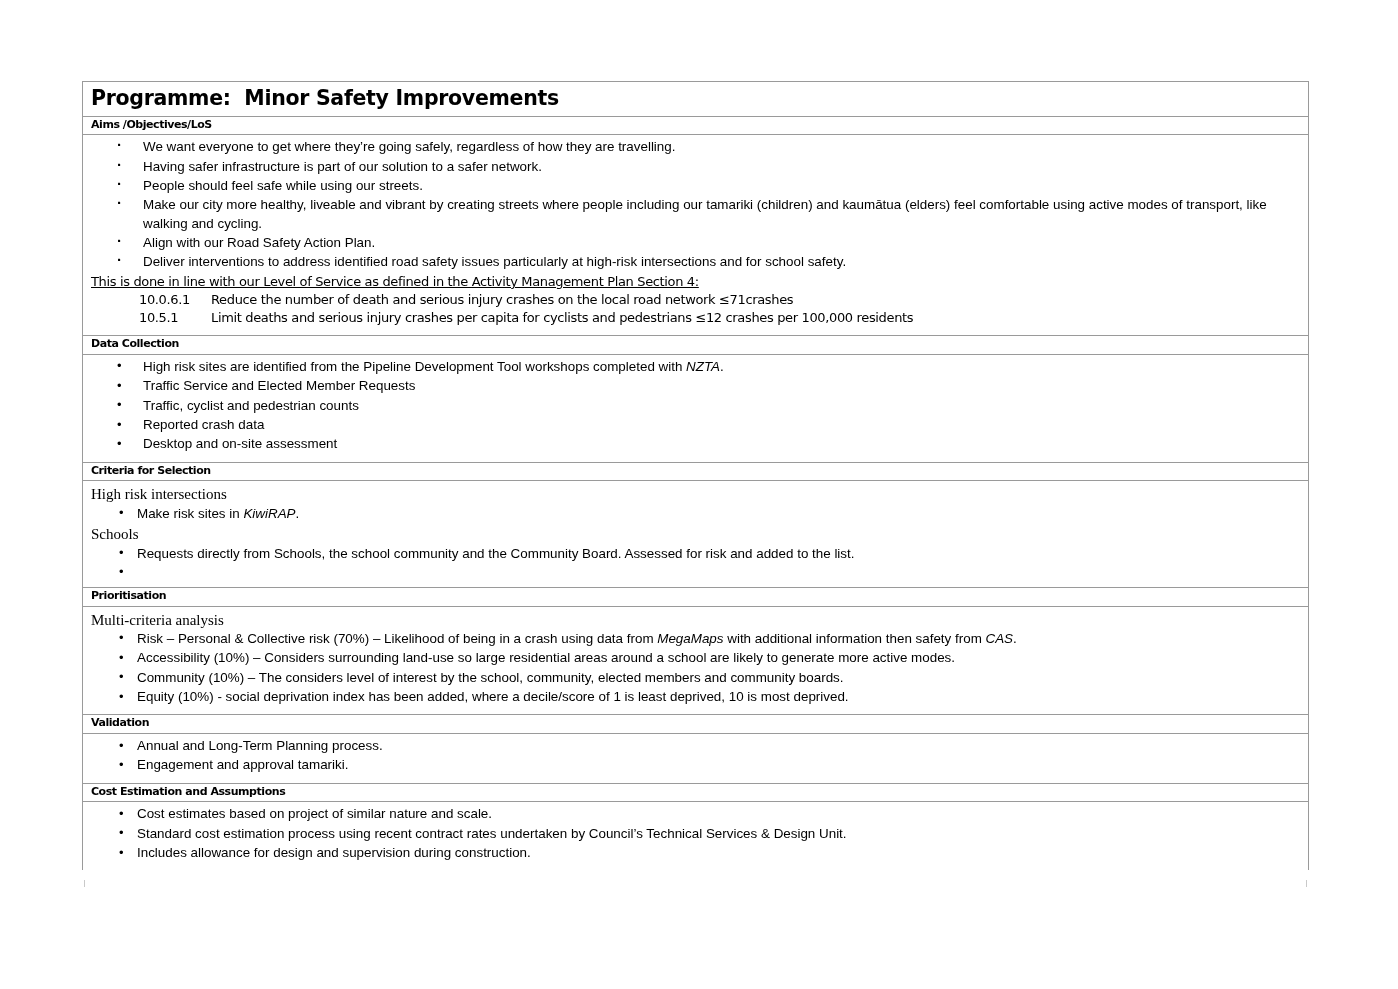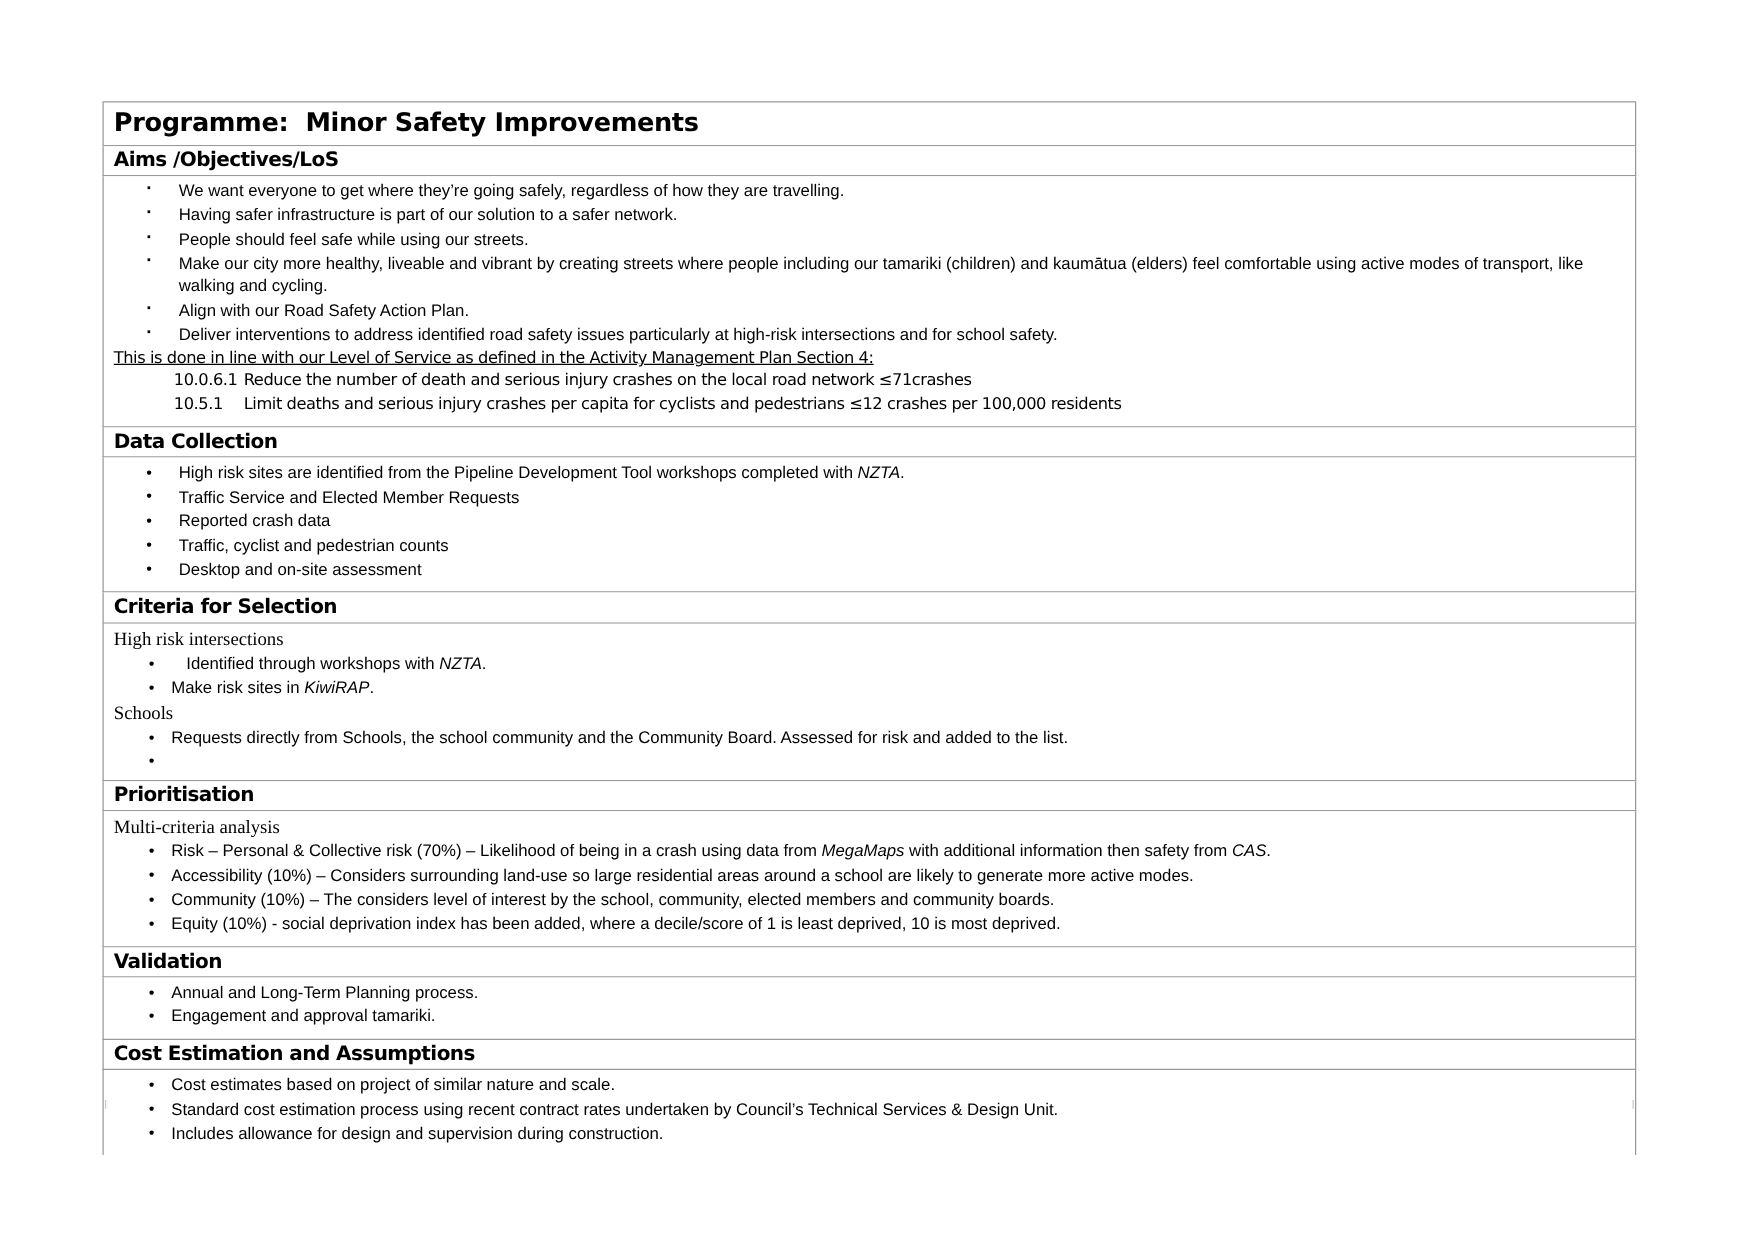--- a/index.html
+++ b/index.html
@@ -56,21 +56,21 @@
   }
 
   
   .section-head {
     border-bottom: 1px solid #9a9a9a;
     padding: 2px 0 3px 8px;
   }
   .section-head .head-text {
     font-family: "DejaVu Sans", sans-serif;
     font-weight: bold;
-    font-size: 16px;
+    font-size: 11px;
     letter-spacing: -0.45px;
     line-height: 1.15;
     white-space: pre;
   }
 
   
   .section-body {
     border-bottom: 1px solid #9a9a9a;
     padding: 3px 10px 7px 8px;
   }
@@ -128,20 +128,21 @@
   }
 
   
   .los-row {
     font-family: "DejaVu Sans", sans-serif;
     font-size: 13px;
     letter-spacing: -0.35px;
     line-height: 1.45;
     padding-left: 48px;
     display: flex;
+    gap: 16px;
   }
   .los-row .los-num {
     width: 56px;
     flex: 0 0 auto;
   }
   .los-row .los-txt {
     flex: 1 1 auto;
   }
 
   .it { font-style: italic; }
@@ -206,34 +207,33 @@
     </div>
 
     <div class="row section-head">
       <div class="head-text">Data Collection</div>
     </div>
 
     <div class="row section-body">
       <ul class="bl">
         <li><span>High risk sites are identified from the Pipeline Development Tool workshops completed with </span><span class="it">NZTA</span><span>.</span></li>
         <li>Traffic Service and Elected Member Requests</li>
+        <li>Traffic, cyclist and pedestrian counts</li>
         <li>Reported crash data</li>
-        <li>Traffic, cyclist and pedestrian counts</li>
         <li>Desktop and on-site assessment</li>
       </ul>
     </div>
 
     <div class="row section-head">
       <div class="head-text">Criteria for Selection</div>
     </div>
 
     <div class="row section-body">
       <div class="plain-line">High risk intersections</div>
       <ul class="bl tight">
-        <li class="extra-ind"><span>Identified through workshops with </span><span class="it">NZTA</span><span>.</span></li>
         <li><span>Make risk sites in </span><span class="it">KiwiRAP</span><span>.</span></li>
       </ul>
       <div class="plain-line">Schools</div>
       <ul class="bl tight">
         <li><span>Requests directly from Schools, the school community and the Community Board. Assessed for risk and added to the list.</span></li>
         <li class="empty-bullet"></li>
       </ul>
     </div>
 
     <div class="row section-head">

